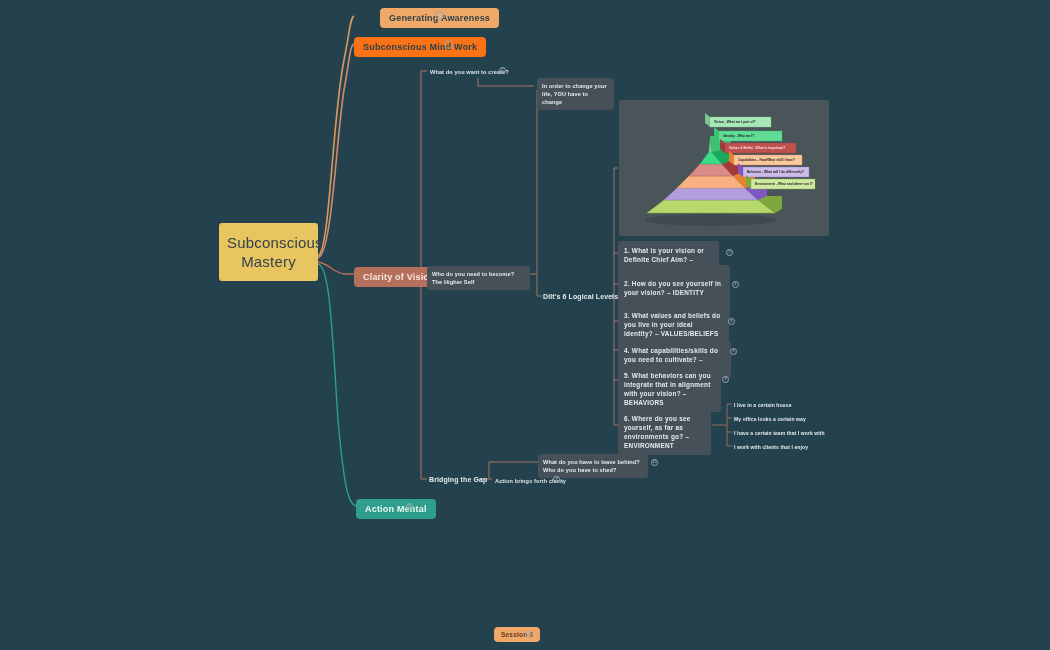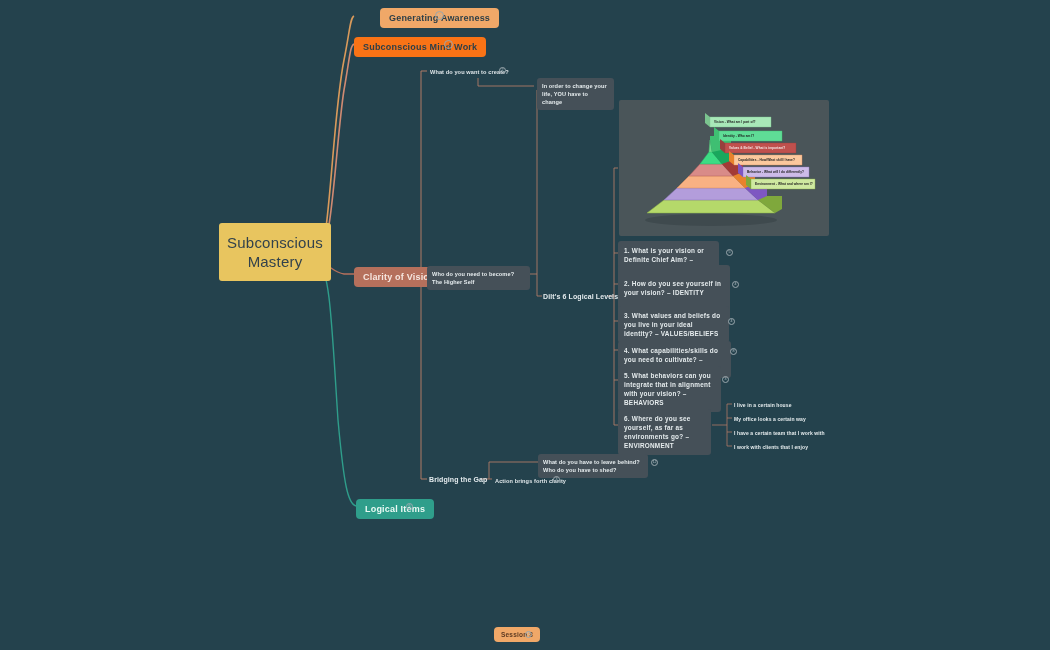--- a/index.html
+++ b/index.html
@@ -134,21 +134,21 @@
     <path d="M727,418 L732,418" fill="none" stroke="#b07a66" stroke-width="0.8"></path>
     <path d="M727,432 L732,432" fill="none" stroke="#b07a66" stroke-width="0.8"></path>
     <path d="M727,446 L732,446" fill="none" stroke="#b07a66" stroke-width="0.8"></path>
 
     <path d="M481,479 L489,479" fill="none" stroke="#b07a66" stroke-width="0.9"></path>
     <path d="M489,462 L489,479" fill="none" stroke="#b07a66" stroke-width="0.9"></path>
     <path d="M489,462 L538,462" fill="none" stroke="#b07a66" stroke-width="0.9"></path>
     <path d="M489,479 L492,479" fill="none" stroke="#b07a66" stroke-width="0.9"></path>
   </svg>
 
-  <div class="node root" style="left:219px;top:223px;width:112px;text-align:center;">
+  <div class="node root" style="left:219px;top:223px;width:99px;text-align:center;">
     <span>Subconscious Mastery</span>
   </div>
 
   <div class="node branch orange" style="left:354px;top:8px;">
     <span>Generating Awareness</span>
   </div>
   <div class="badge" style="left:435px;top:11px;">
     <span>10</span>
   </div>
 
@@ -157,21 +157,21 @@
   </div>
   <div class="badge" style="left:444px;top:40px;">
     <span>–</span>
   </div>
 
   <div class="node branch rose" style="left:354px;top:267px;">
     <span>Clarity of Vision</span>
   </div>
 
   <div class="node branch teal" style="left:356px;top:499px;">
-    <span>Logical Items</span>
+    <span>Action Mental</span>
   </div>
   <div class="badge sm" style="left:406px;top:503px;">
     <span>6</span>
   </div>
 
   <div class="node branch session" style="left:494px;top:627px;">
     <span>Session 3</span>
   </div>
   <div class="badge sm" style="left:525px;top:631px;">
     <span>11</span>

